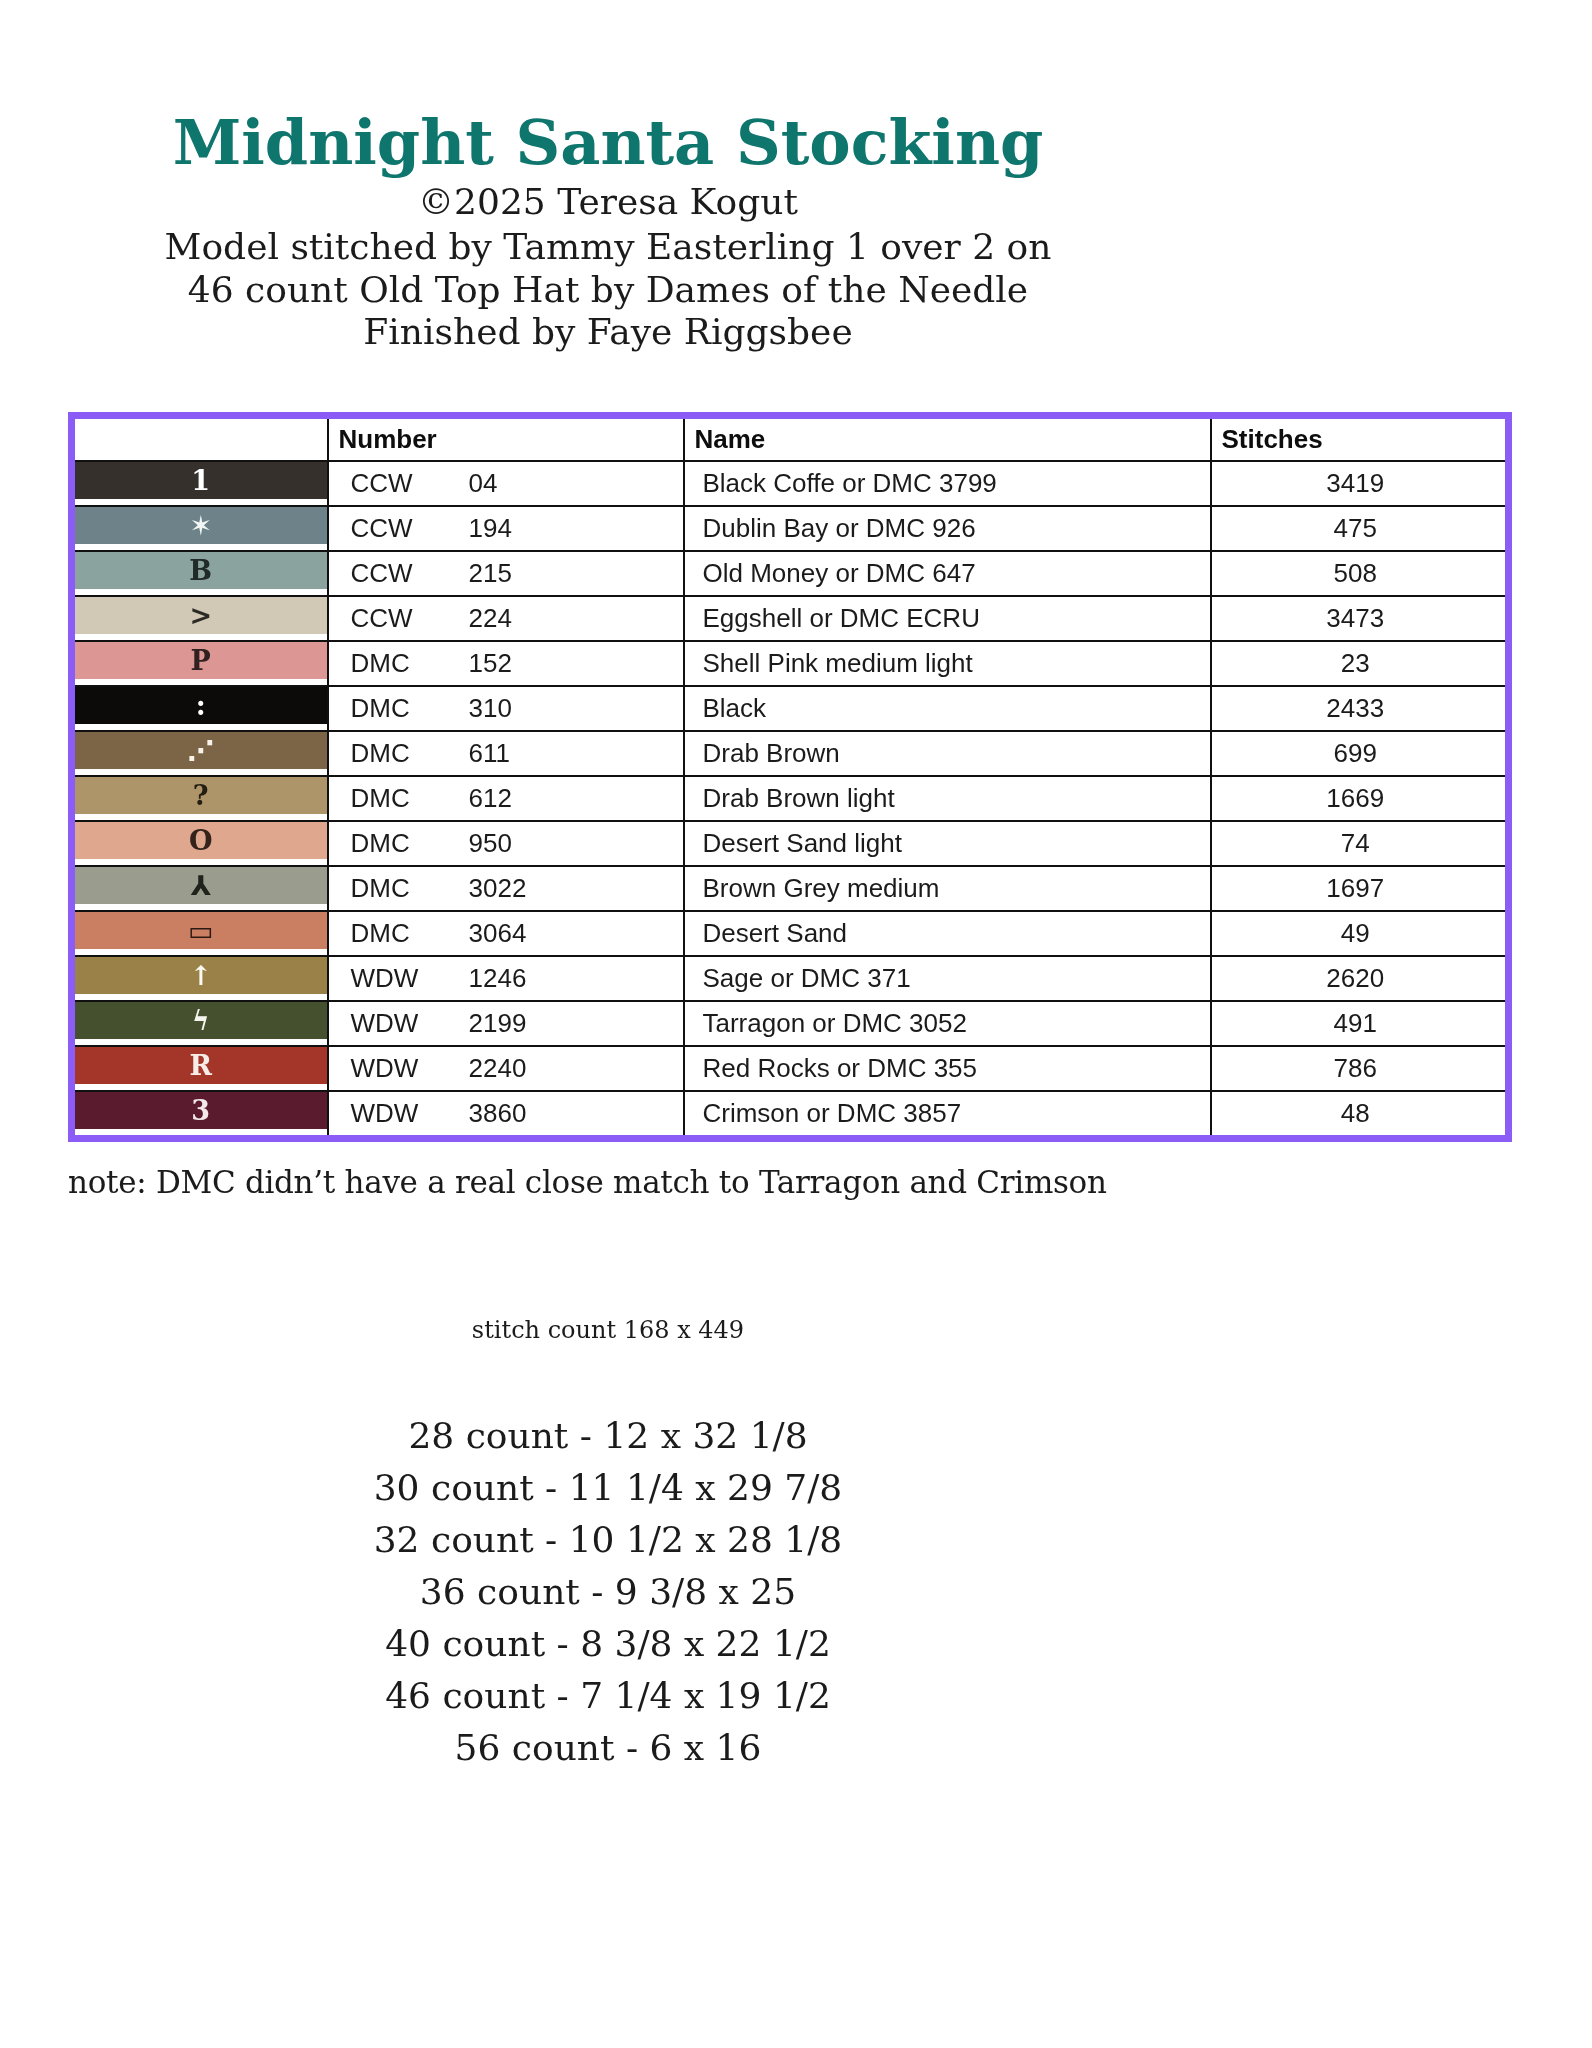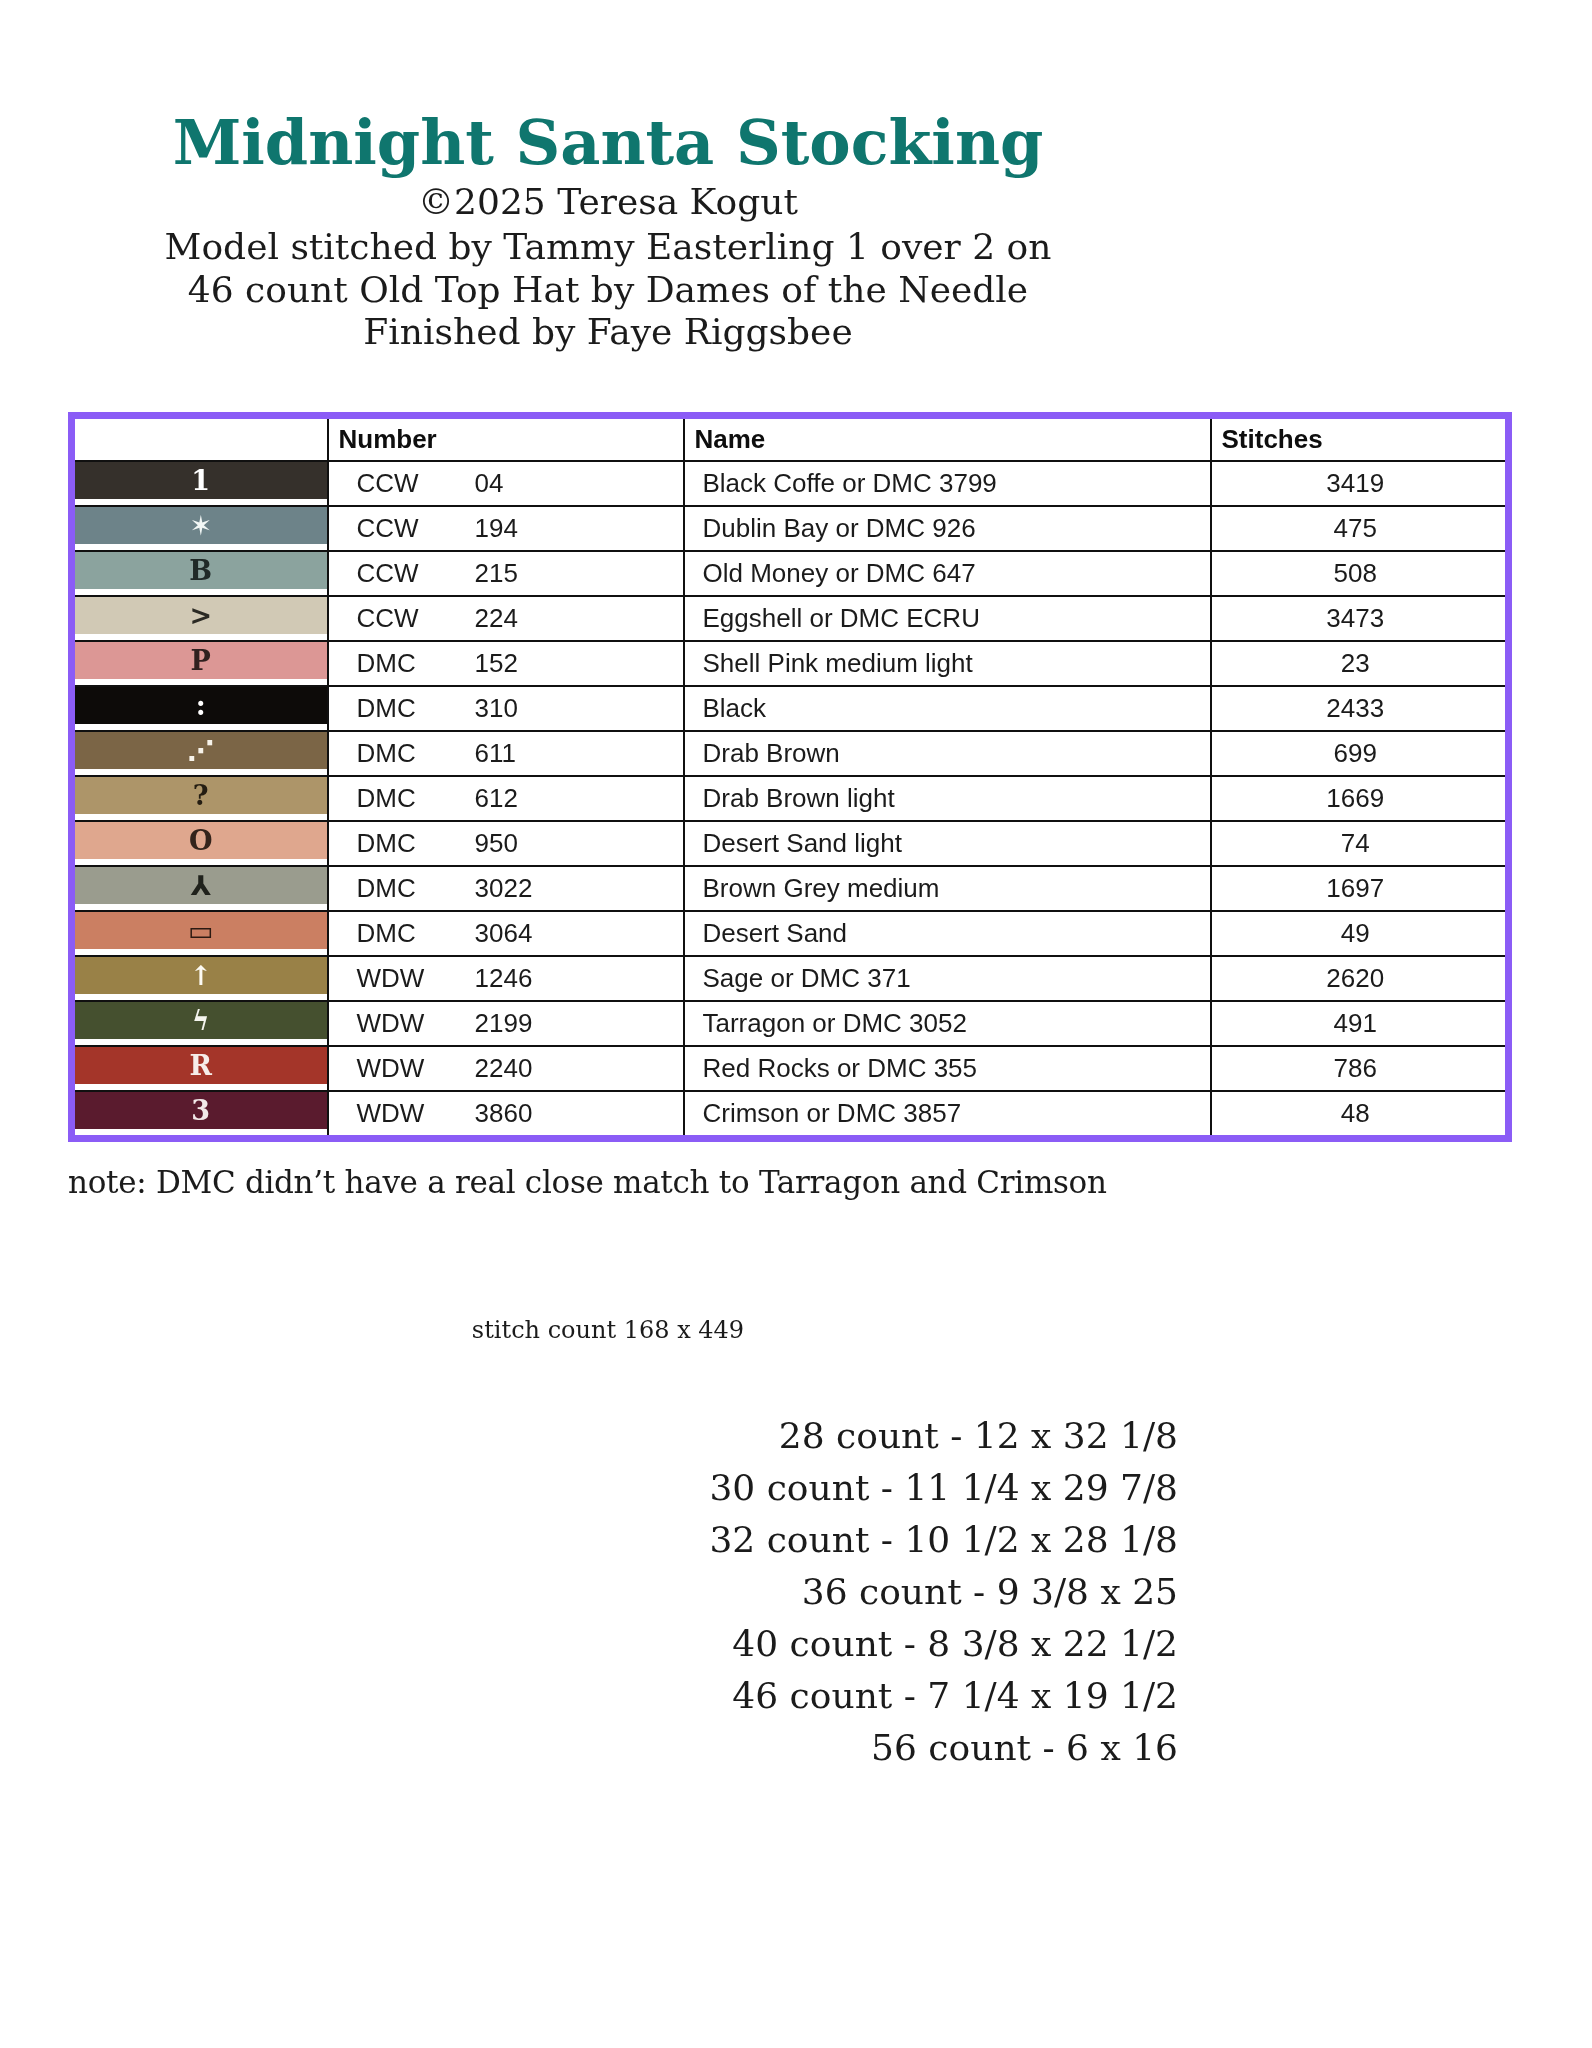--- a/index.html
+++ b/index.html
@@ -48,33 +48,33 @@
   }
   td.sym-cell{padding:0;}
   .swatch{
     height:37px;margin:0 0 6px 0;
     display:flex;align-items:center;justify-content:center;
   }
   .sym{
     font-family:"DejaVu Serif","DejaVu Sans",sans-serif;
     font-weight:bold;font-size:27px;line-height:1;
   }
-  td.num-cell{padding-left:28px;}
+  td.num-cell{padding-left:22px;}
   td.num-cell .brand{display:inline-block;width:118px;}
   td.name-cell{padding-left:18px;}
   td.sti-cell{text-align:center;padding-right:7px;}
 
   .note{
     margin:22px 0 0 68px;
     font-size:31px;letter-spacing:-0.3px;
     text-align:left;
   }
 
   .stitch-count{margin-top:116px;font-size:24px;}
-  .sizes{margin-top:66px;font-size:36px;line-height:52px;text-align:right;}
+  .sizes{margin-top:66px;font-size:36px;line-height:52px;}
 </style>
 </head>
 <body>
 
 <div class="sheet">
 
   <div class="text-col">
     <div class="title">Midnight Santa Stocking</div>
     <div class="copyright">©2025 Teresa Kogut</div>
     <div class="subtitle">Model stitched by Tammy Easterling 1 over 2 on</div>

